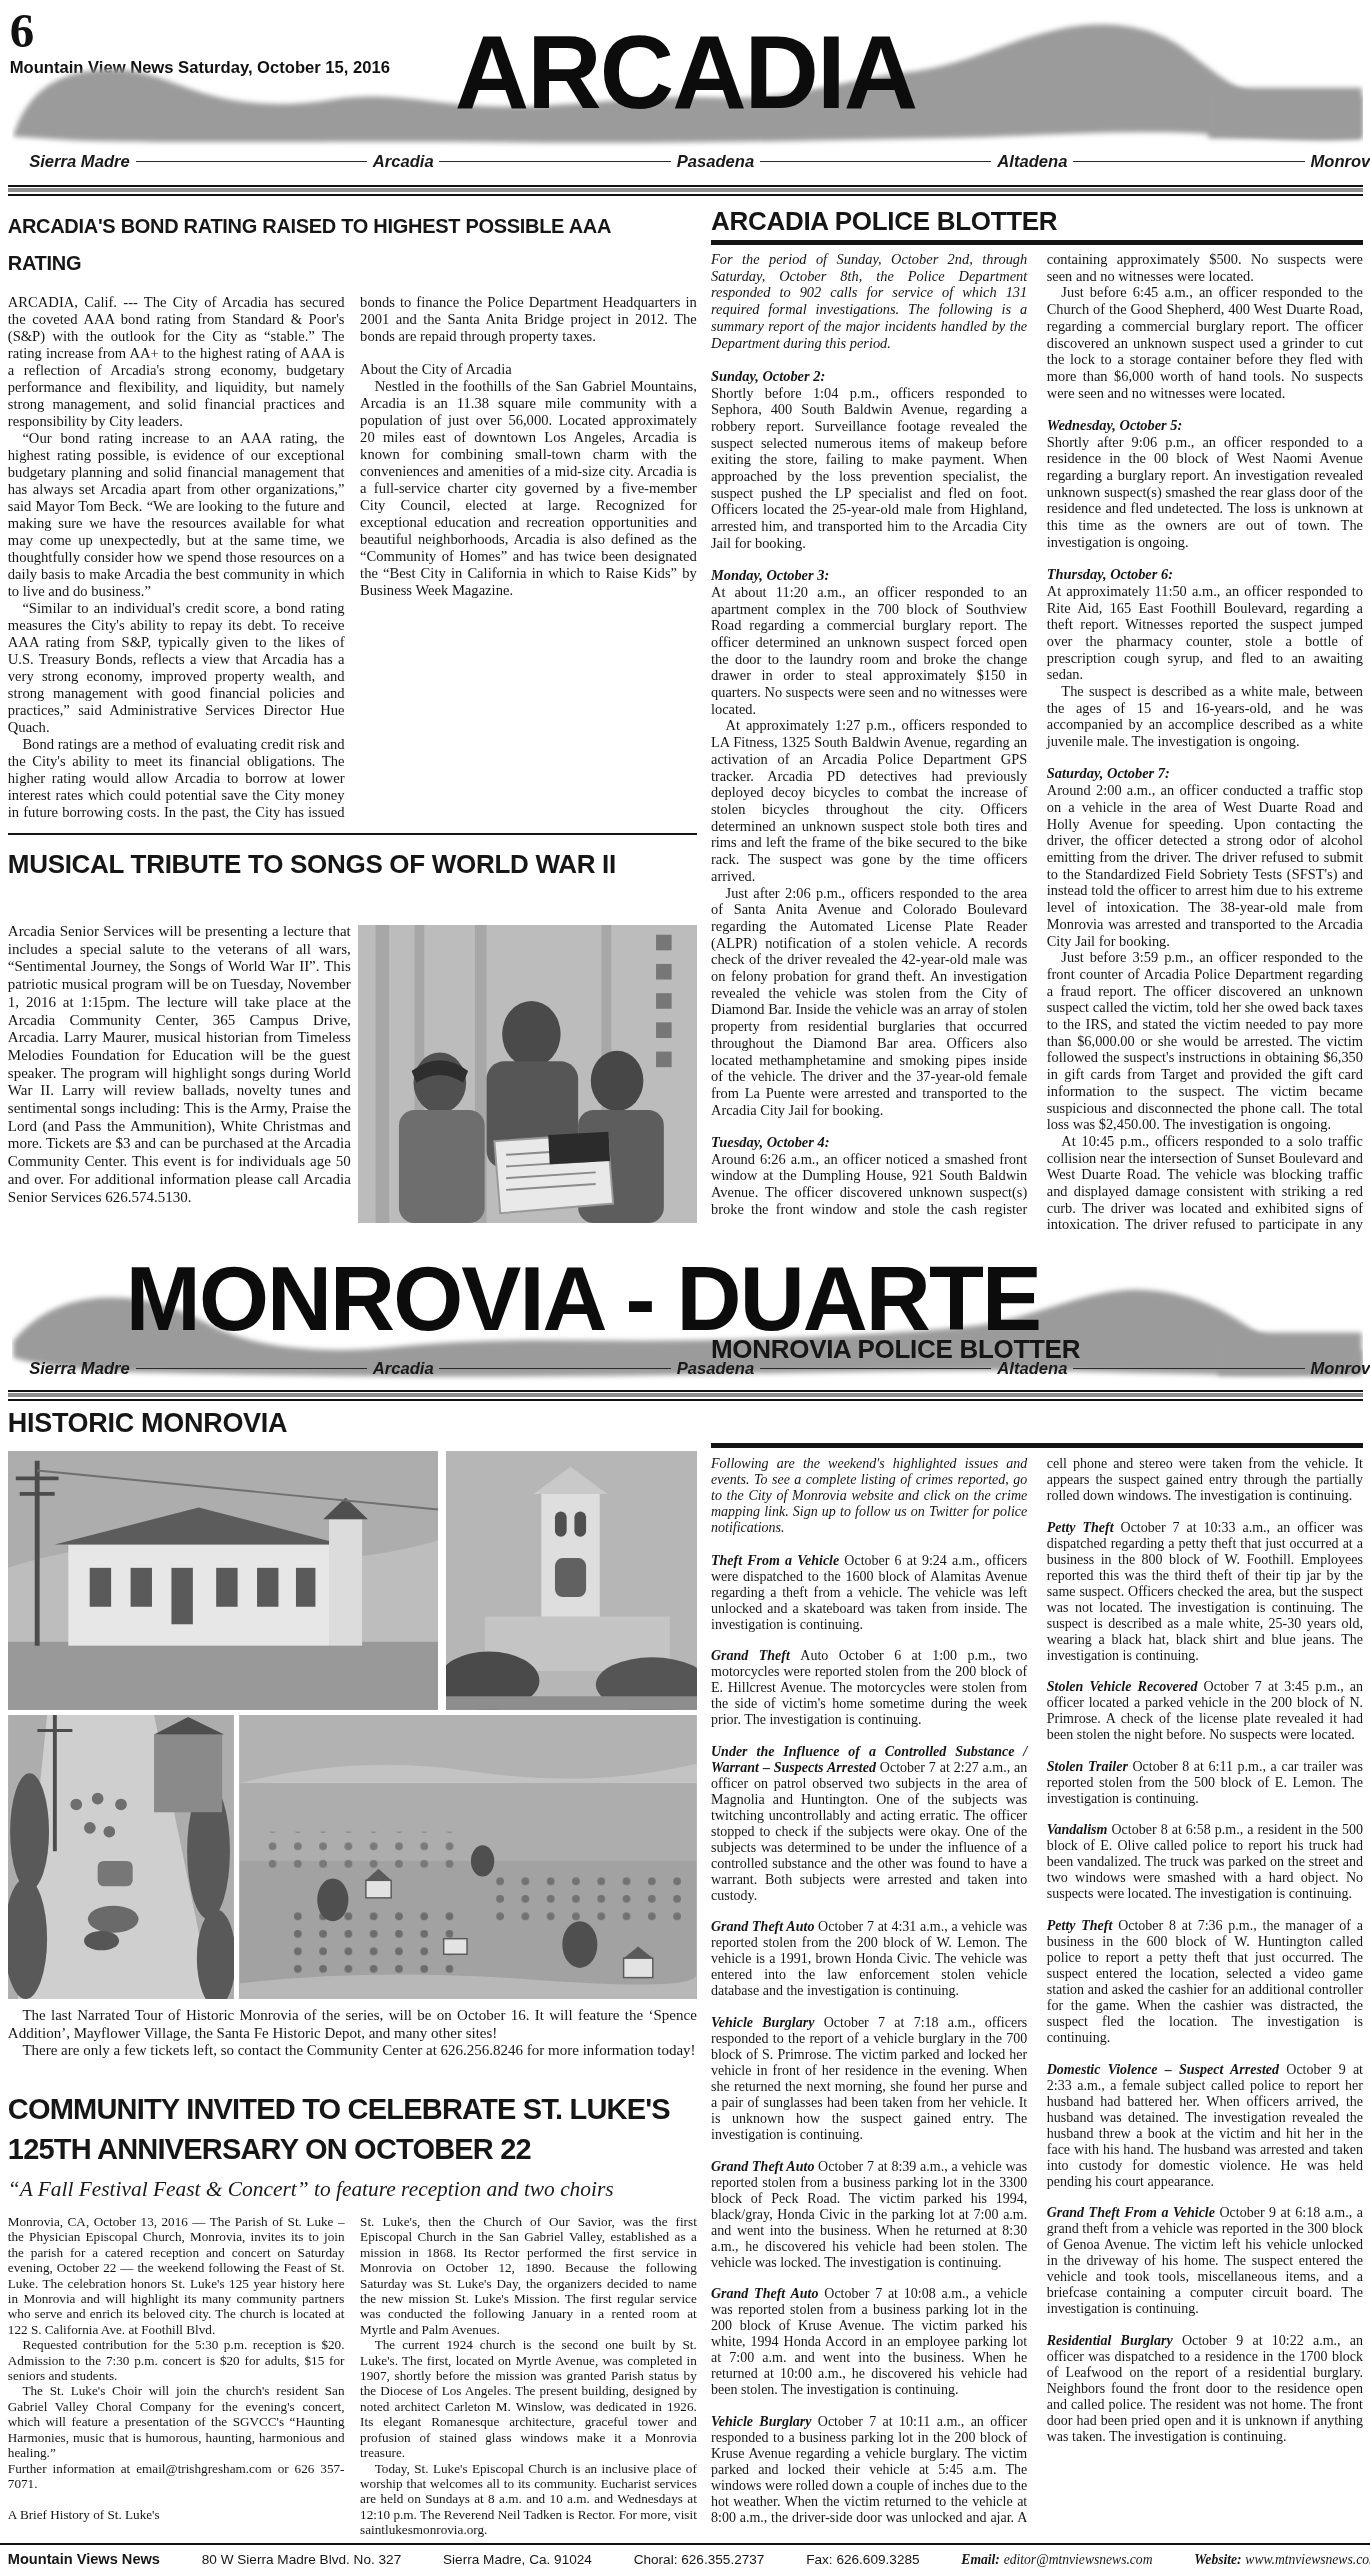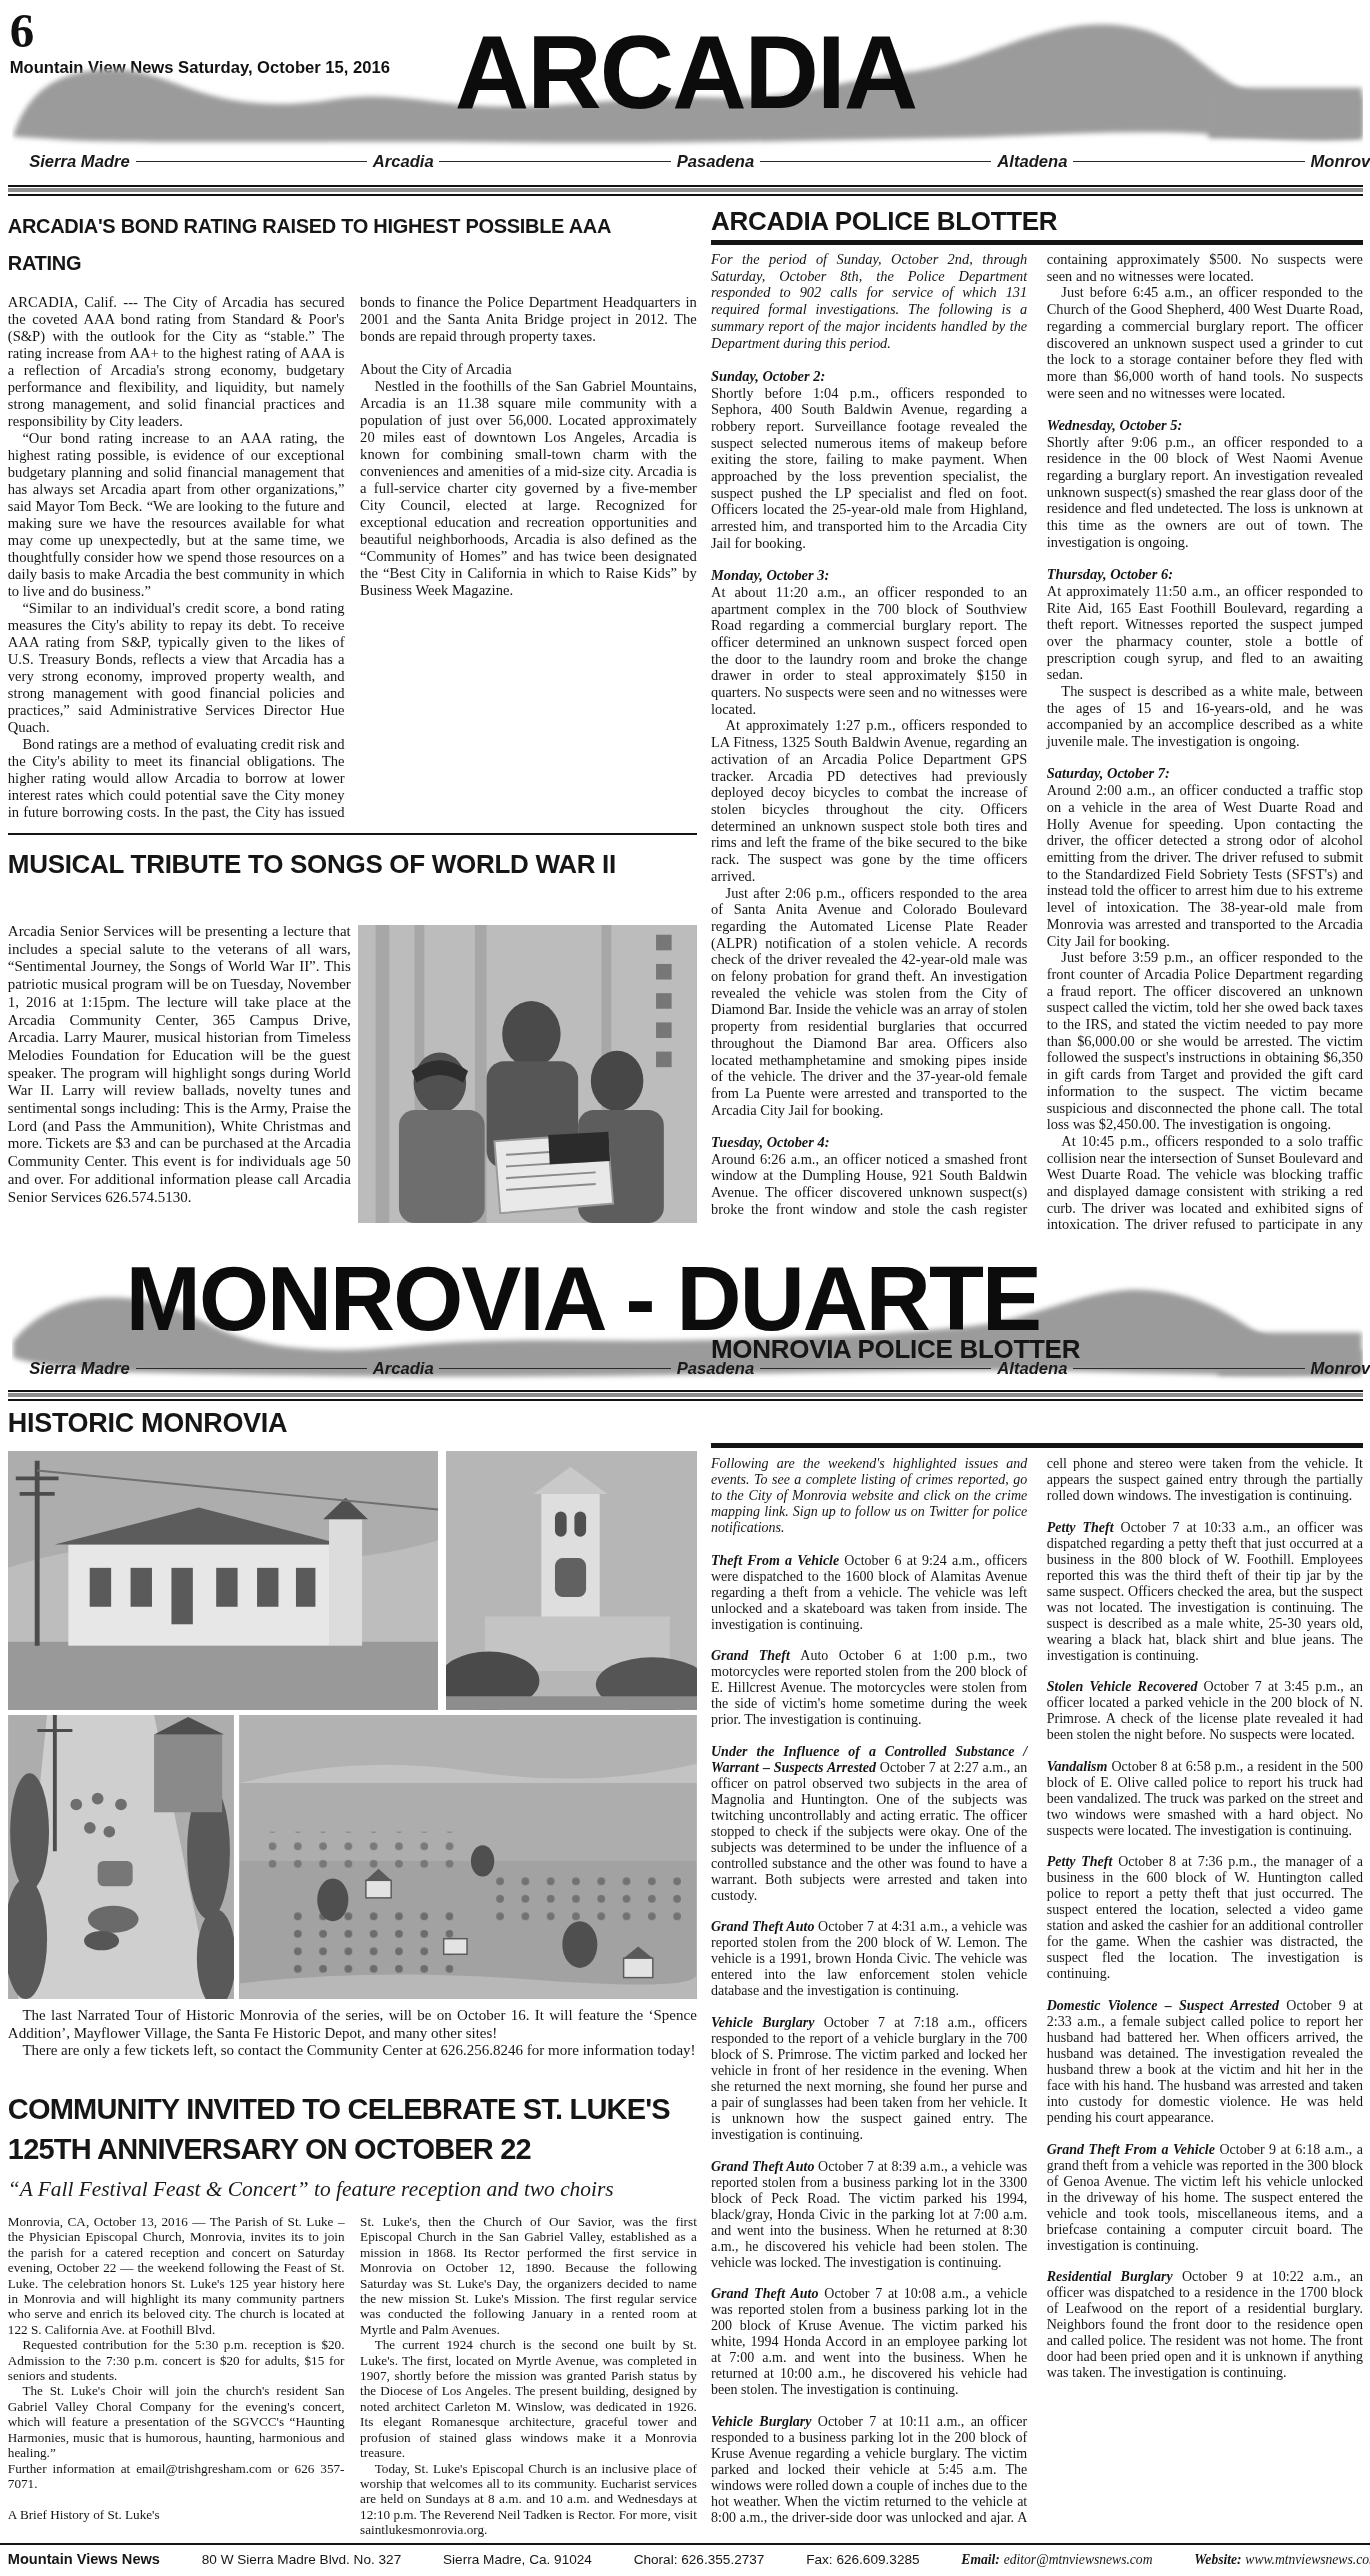--- a/index.html
+++ b/index.html
@@ -287,20 +287,21 @@
       <p class="para item"><b class="runin">Theft From a Vehicle </b>October 6 at 9:24 a.m., officers were dispatched to the 1600 block of Alamitas Avenue regarding a theft from a vehicle. The vehicle was left unlocked and a skateboard was taken from inside. The investigation is continuing.</p>
       <p class="para item"><b class="runin">Grand Theft </b>Auto October 6 at 1:00 p.m., two motorcycles were reported stolen from the 200 block of E. Hillcrest Avenue. The motorcycles were stolen from the side of victim's home sometime during the week prior. The investigation is continuing.</p>
       <p class="para item"><b class="runin">Under the Influence of a Controlled Substance / Warrant – Suspects Arrested </b>October 7 at 2:27 a.m., an officer on patrol observed two subjects in the area of Magnolia and Huntington. One of the subjects was twitching uncontrollably and acting erratic. The officer stopped to check if the subjects were okay. One of the subjects was determined to be under the influence of a controlled substance and the other was found to have a warrant. Both subjects were arrested and taken into custody.</p>
       <p class="para item"><b class="runin">Grand Theft Auto </b>October 7 at 4:31 a.m., a vehicle was reported stolen from the 200 block of W. Lemon. The vehicle is a 1991, brown Honda Civic. The vehicle was entered into the law enforcement stolen vehicle database and the investigation is continuing.</p>
       <p class="para item"><b class="runin">Vehicle Burglary </b>October 7 at 7:18 a.m., officers responded to the report of a vehicle burglary in the 700 block of S. Primrose. The victim parked and locked her vehicle in front of her residence in the evening. When she returned the next morning, she found her purse and a pair of sunglasses had been taken from her vehicle. It is unknown how the suspect gained entry. The investigation is continuing.</p>
       <p class="para item"><b class="runin">Grand Theft Auto </b>October 7 at 8:39 a.m., a vehicle was reported stolen from a business parking lot in the 3300 block of Peck Road. The victim parked his 1994, black/gray, Honda Civic in the parking lot at 7:00 a.m. and went into the business. When he returned at 8:30 a.m., he discovered his vehicle had been stolen. The vehicle was locked. The investigation is continuing.</p>
       <p class="para item"><b class="runin">Grand Theft Auto </b>October 7 at 10:08 a.m., a vehicle was reported stolen from a business parking lot in the 200 block of Kruse Avenue. The victim parked his white, 1994 Honda Accord in an employee parking lot at 7:00 a.m. and went into the business. When he returned at 10:00 a.m., he discovered his vehicle had been stolen. The investigation is continuing.</p>
       <p class="para item"><b class="runin">Vehicle Burglary </b>October 7 at 10:11 a.m., an officer responded to a business parking lot in the 200 block of Kruse Avenue regarding a vehicle burglary. The victim parked and locked their vehicle at 5:45 a.m. The windows were rolled down a couple of inches due to the hot weather. When the victim returned to the vehicle at 8:00 a.m., the driver-side door was unlocked and ajar. A cell phone and stereo were taken from the vehicle. It appears the suspect gained entry through the partially rolled down windows. The investigation is continuing.</p>
       <p class="para item"><b class="runin">Petty Theft </b>October 7 at 10:33 a.m., an officer was dispatched regarding a petty theft that just occurred at a business in the 800 block of W. Foothill. Employees reported this was the third theft of their tip jar by the same suspect. Officers checked the area, but the suspect was not located. The investigation is continuing. The suspect is described as a male white, 25-30 years old, wearing a black hat, black shirt and blue jeans. The investigation is continuing.</p>
       <p class="para item"><b class="runin">Stolen Vehicle Recovered </b>October 7 at 3:45 p.m., an officer located a parked vehicle in the 200 block of N. Primrose. A check of the license plate revealed it had been stolen the night before. No suspects were located.</p>
+      <p class="para item"><b class="runin">Stolen Trailer </b>October 8 at 6:11 p.m., a car trailer was reported stolen from the 500 block of E. Lemon. The investigation is continuing.</p>
       <p class="para item"><b class="runin">Vandalism </b>October 8 at 6:58 p.m., a resident in the 500 block of E. Olive called police to report his truck had been vandalized. The truck was parked on the street and two windows were smashed with a hard object. No suspects were located. The investigation is continuing.</p>
       <p class="para item"><b class="runin">Petty Theft </b>October 8 at 7:36 p.m., the manager of a business in the 600 block of W. Huntington called police to report a petty theft that just occurred. The suspect entered the location, selected a video game station and asked the cashier for an additional controller for the game. When the cashier was distracted, the suspect fled the location. The investigation is continuing.</p>
       <p class="para item"><b class="runin">Domestic Violence – Suspect Arrested </b>October 9 at 2:33 a.m., a female subject called police to report her husband had battered her. When officers arrived, the husband was detained. The investigation revealed the husband threw a book at the victim and hit her in the face with his hand. The husband was arrested and taken into custody for domestic violence. He was held pending his court appearance.</p>
       <p class="para item"><b class="runin">Grand Theft From a Vehicle </b>October 9 at 6:18 a.m., a grand theft from a vehicle was reported in the 300 block of Genoa Avenue. The victim left his vehicle unlocked in the driveway of his home. The suspect entered the vehicle and took tools, miscellaneous items, and a briefcase containing a computer circuit board. The investigation is continuing.</p>
       <p class="para item"><b class="runin">Residential Burglary </b>October 9 at 10:22 a.m., an officer was dispatched to a residence in the 1700 block of Leafwood on the report of a residential burglary. Neighbors found the front door to the residence open and called police. The resident was not home. The front door had been pried open and it is unknown if anything was taken. The investigation is continuing.</p>
     </div>
 
   <div class="abs thinrule" style="left:0;top:2543px;width:1371px;height:1.5px;"></div>
   <div class="abs footer-line" style="left:0;top:2551px;width:1371px;">
     <span class="fname">Mountain Views News</span>

